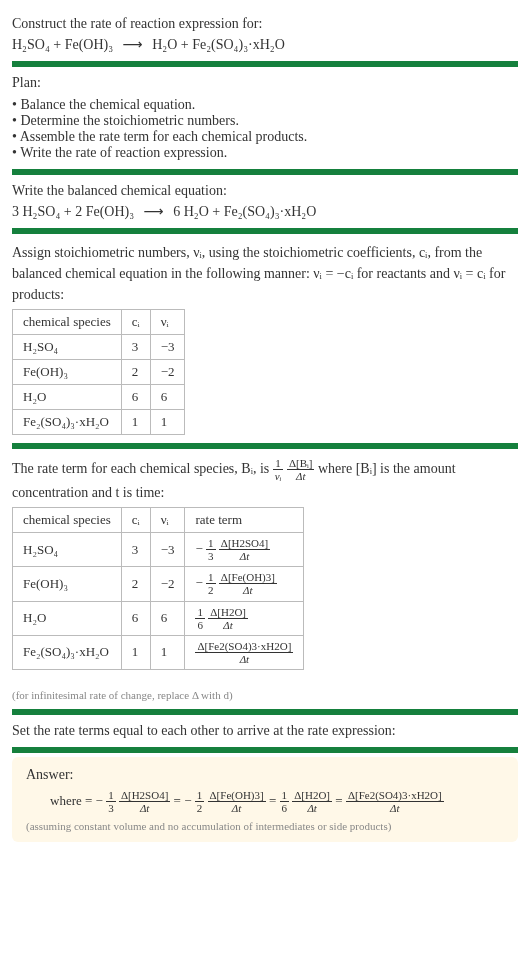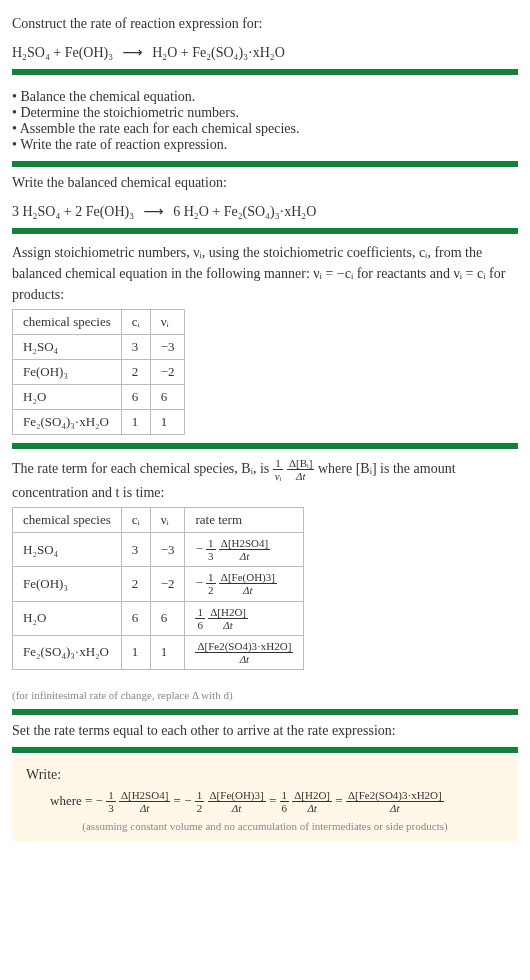--- a/index.html
+++ b/index.html
@@ -16,21 +16,21 @@
       padding: 8px 12px;
     }
     .section {
       border-bottom: 6px solid #15803d;
       padding: 8px 0;
     }
     .section:last-child {
       border-bottom: none;
     }
     .reaction {
-      margin-top: 12px;
+      margin-top: 4px;
     }
     .arrow {
       display: inline-block;
       margin: 0 6px;
     }
     .plan-list {
       list-style: none;
       margin-top: 6px;
     }
     .plan-list li::before {
@@ -68,21 +68,21 @@
       margin-bottom: 6px;
     }
     .answer-equation {
       padding-left: 24px;
       font-size: 13px;
     }
     .answer-note {
       font-size: 11px;
       color: #888;
       margin-top: 6px;
-      text-align: center;
+      text-align: left;
     }
     .explain-text {
       margin-bottom: 4px;
       line-height: 1.5;
     }
     .frac {
       display: inline-block;
       text-align: center;
       vertical-align: middle;
       font-size: 11px;
@@ -110,24 +110,25 @@
 <div class="section">
   <div>Construct the rate of reaction expression for:</div>
   <div class="reaction">
     <span>H₂SO₄ + Fe(OH)₃</span>
     <span class="arrow">⟶</span>
     <span>H₂O + Fe₂(SO₄)₃·xH₂O</span>
   </div>
 </div>
 
 <div class="section">
+  <div>Plan:</div>
   <ul class="plan-list">
     <li>Balance the chemical equation.</li>
     <li>Determine the stoichiometric numbers.</li>
-    <li>Assemble the rate each for each chemical species.</li>
+    <li>Assemble the rate term for each chemical products.</li>
     <li>Write the rate of reaction expression.</li>
   </ul>
 </div>
 
 <div class="section">
   <div class="section-title">Write the balanced chemical equation:</div>
   <div class="reaction">
     <span>3 H₂SO₄ + 2 Fe(OH)₃</span>
     <span class="arrow">⟶</span>
     <span>6 H₂O + Fe₂(SO₄)₃·xH₂O</span>
@@ -229,21 +230,21 @@
   </tbody>
     </table>
   <div class="footnote">(for infinitesimal rate of change, replace Δ with d)</div>
 </div>
 
 <div class="section">
   <div>Set the rate terms equal to each other to arrive at the rate expression:</div>
 </div>
 
 <div class="answer-box">
-  <div class="answer-title">Write:</div>
+  <div class="answer-title">Answer:</div>
   <div class="answer-equation">
     <span>where =</span>
     <span class="rate-term">
       <span>−</span>
       <span class="frac"><span class="num">1</span><span class="den">3</span></span>
       <span class="frac"><span class="num">Δ[H2SO4]</span><span class="den ital">Δt</span></span>
     </span>
     <span> = </span>
     <span class="rate-term">
       <span>−</span>

